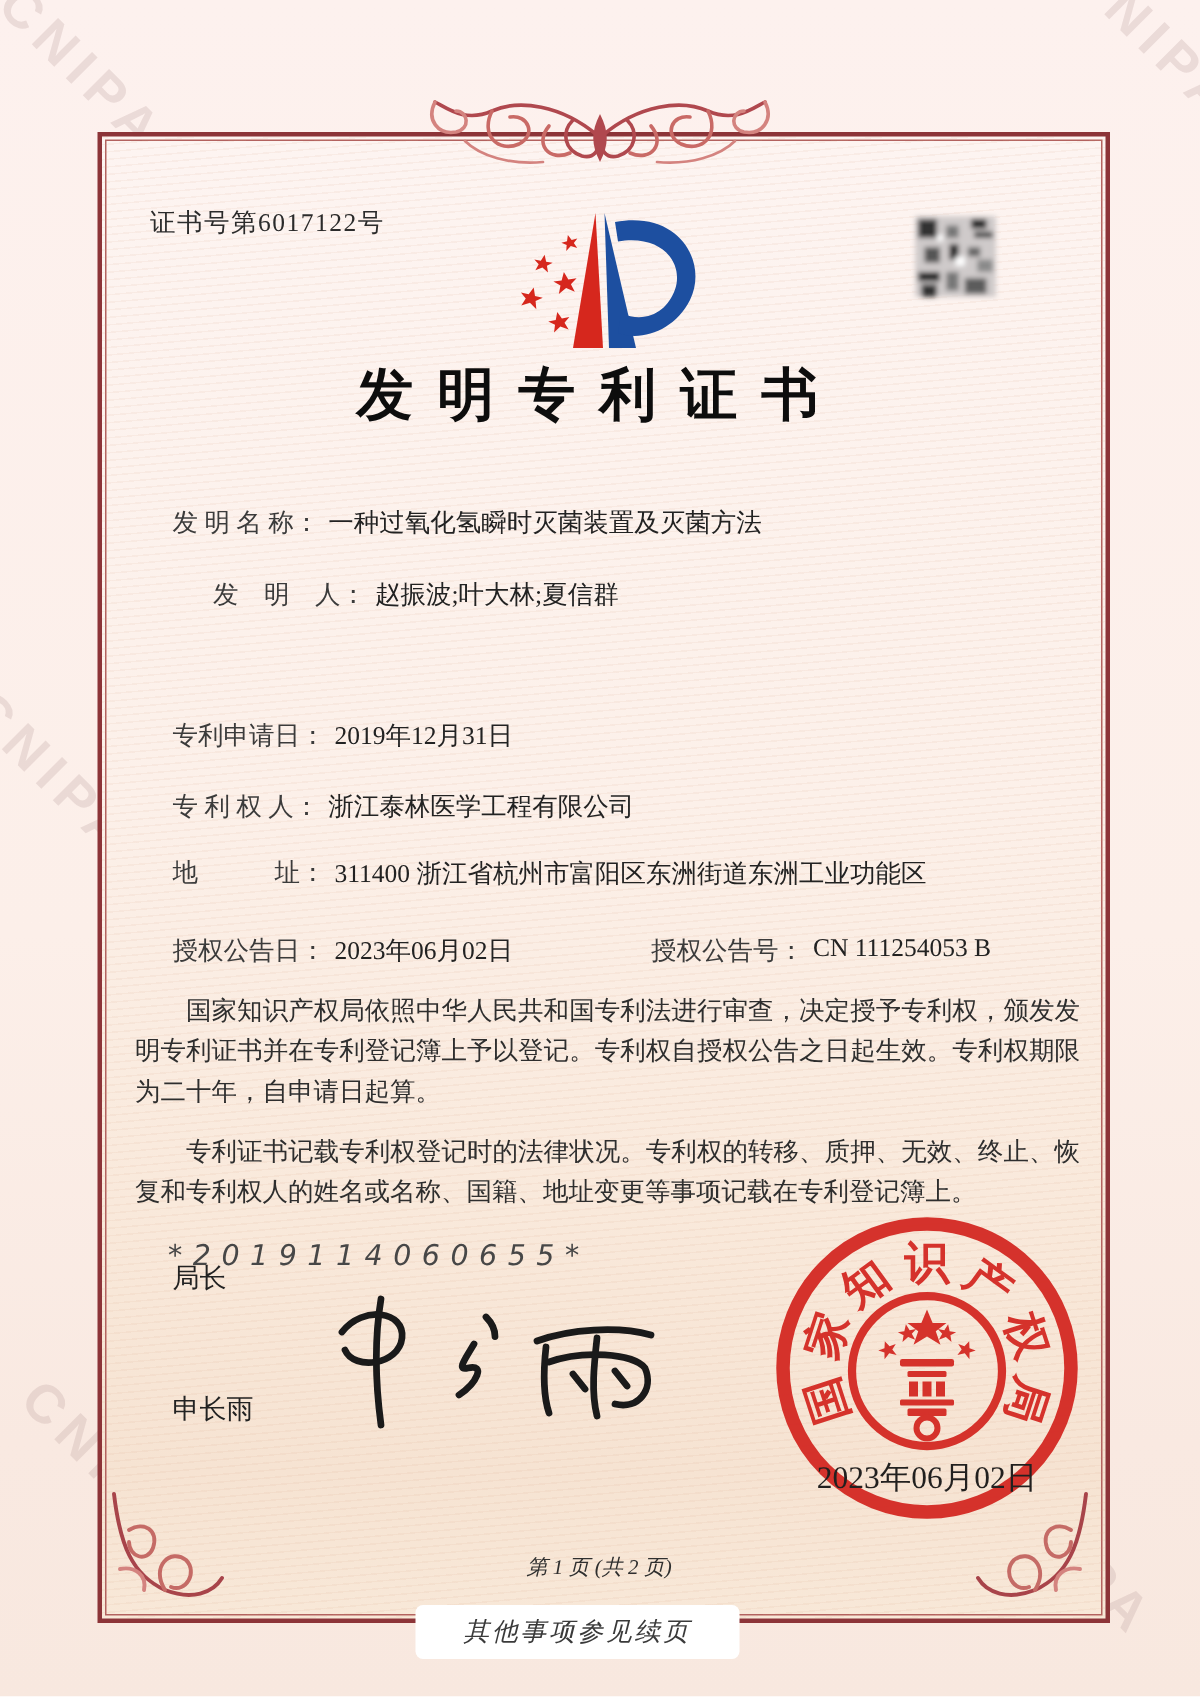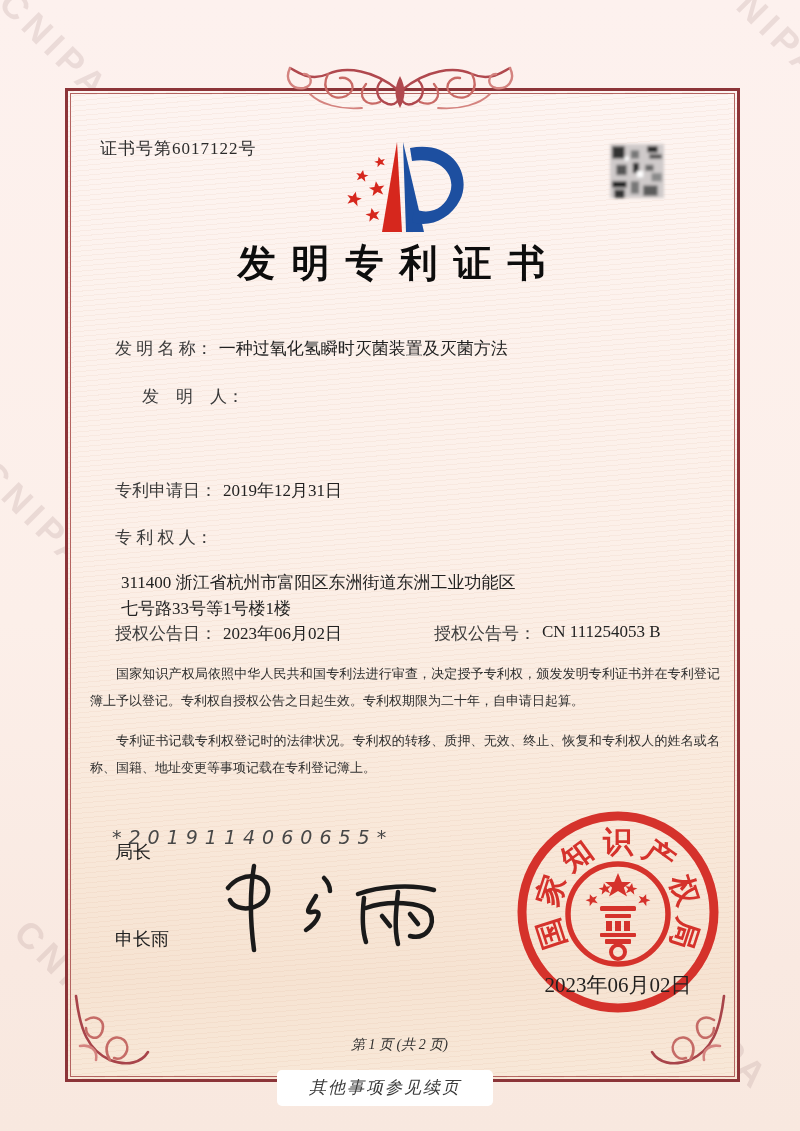--- a/index.html
+++ b/index.html
@@ -16,21 +16,21 @@
   .texture{position:absolute;inset:0;
            background:repeating-linear-gradient(175deg,rgba(214,160,130,0.10) 0 1px,transparent 1px 5px);}
   .abs{position:absolute;z-index:3;}
   .cert-no{left:100px;top:137px;font-size:17px;color:#2b2b2b;letter-spacing:1px;}
   .title{left:65px;top:238px;width:669px;text-align:center;font-size:38px;font-weight:700;
          letter-spacing:16px;padding-left:0;box-sizing:border-box;color:#0d0d0d;}
   .row{left:115px;display:flex;font-size:17px;color:#333;}
   .row .lbl{white-space:pre;color:#3b3b3b;}
   .row .val{margin-left:6px;color:#222;}
   .addr-val div{line-height:26px;}
-  .paras{left:90px;top:660px;width:630px;font-size:13px;line-height:27px;color:#2e2e2e;
+  .paras{left:90px;top:660px;width:630px;font-size:17px;line-height:27px;color:#2e2e2e;
          text-align:justify;}
   .paras p{margin:0 0 13px 0;text-indent:2em;}
   .barcode{left:112px;top:826px;font-family:"DejaVu Sans","Liberation Sans",sans-serif;
            font-size:19px;letter-spacing:7px;color:#474747;font-style:italic;}
   .signer{left:115px;font-family:"Liberation Sans","DejaVu Sans",sans-serif;
           font-size:18px;font-weight:500;color:#222;}
   .page-num{left:65px;top:1036px;width:669px;text-align:center;font-size:14px;color:#2f2f2f;font-style:italic;}
   .cont-band{left:277px;top:1070px;width:216px;height:36px;background:#ffffff;border-radius:5px;
              text-align:center;line-height:36px;font-size:17px;letter-spacing:2px;color:#3a3a3a;
              font-style:italic;z-index:4;}
@@ -132,32 +132,34 @@
   </svg>
 
   <div class="abs title">发明专利证书</div>
 
   <div class="abs row" style="top:337px;">
     <span class="lbl">发 明 名 称：</span>
     <span class="val">一种过氧化氢瞬时灭菌装置及灭菌方法</span>
   </div>
   <div class="abs row" style="top:385px;margin-left:27px;">
     <span class="lbl">发　明　人：</span>
+    <span class="val">赵振波;叶大林;夏信群</span>
   </div>
   <div class="abs row" style="top:479px;">
     <span class="lbl">专利申请日：</span>
     <span class="val">2019年12月31日</span>
   </div>
   <div class="abs row" style="top:526px;">
     <span class="lbl">专 利 权 人：</span>
+    <span class="val">浙江泰林医学工程有限公司</span>
   </div>
   <div class="abs row" style="top:570px;">
+    <span class="lbl">地　　　址：</span>
     <span class="val addr-val">
       <div>311400 浙江省杭州市富阳区东洲街道东洲工业功能区</div>
-      <div>七号路33号等1号楼1楼</div>
     </span>
   </div>
   <div class="abs row" style="top:622px;">
     <span class="lbl">授权公告日：</span>
     <span class="val">2023年06月02日</span>
     <span class="lbl" style="margin-left:92px;">授权公告号：</span>
     <span class="val">CN 111254053 B</span>
   </div>
 
   <div class="abs paras">

